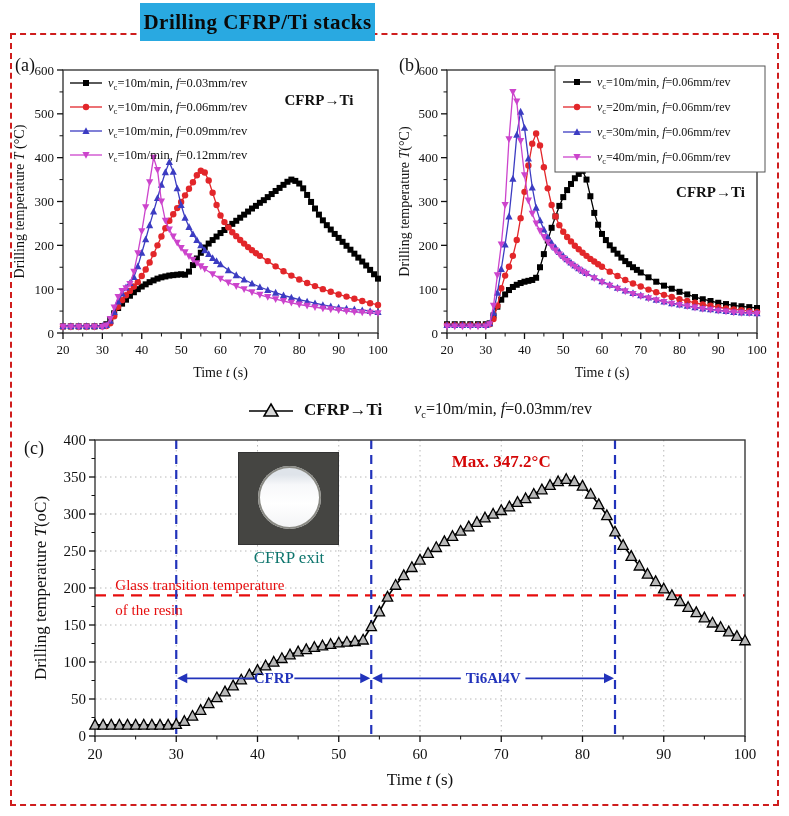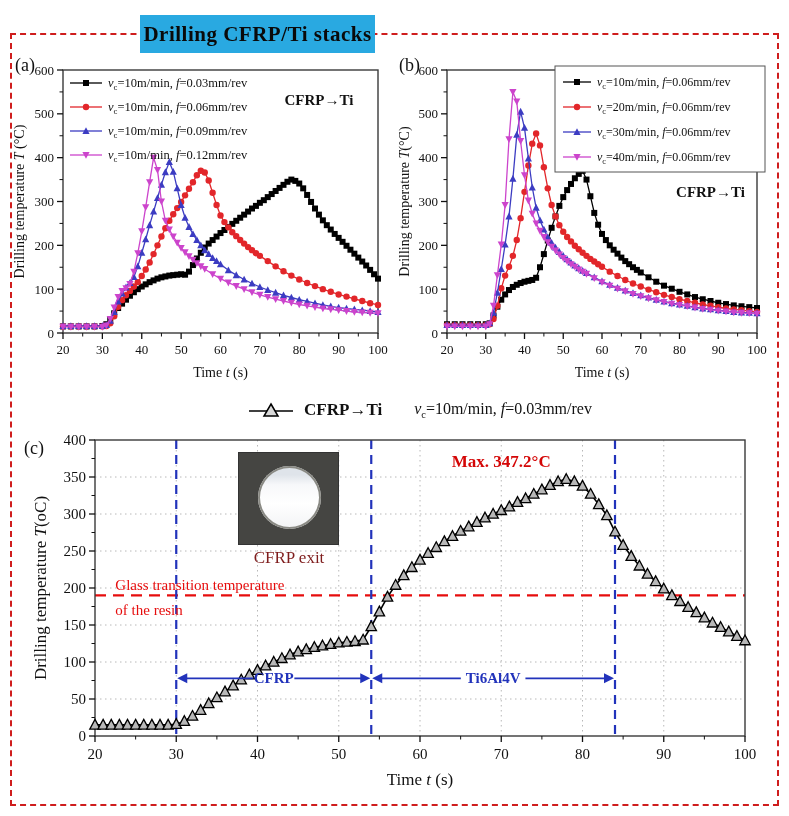--- a/index.html
+++ b/index.html
@@ -1,37 +1,37 @@
 <!DOCTYPE html>
 <html><head>
 <meta charset="utf-8">
 <style>
   html,body{margin:0;padding:0;background:#fff;}
   #fig{position:relative;width:789px;height:816px;background:#fff;overflow:hidden;
        font-family:"Liberation Serif","DejaVu Serif",serif;}
   #red-border{position:absolute;left:10px;top:33px;width:769px;height:773px;
        border:2px dashed #cf1d1d;box-sizing:border-box;}
   #banner{position:absolute;left:140px;top:3px;width:235px;height:38px;
-       background:#29a9e1;display:flex;align-items:center;justify-content:center;margin-top:12px;}
+       background:#29a9e1;display:flex;align-items:center;justify-content:center;}
   #banner .t{font-weight:bold;font-size:21px;color:#0a0a0a;letter-spacing:.5px;}
   .corner{position:absolute;font-size:18px;color:#111;}
   .chart{position:absolute;}
   svg text{font-family:"Liberation Serif","DejaVu Serif",serif;}
   
   #inset{position:absolute;left:238px;top:452px;width:101px;height:93px;
       background:radial-gradient(circle at 30% 30%, #565652 0 2%, transparent 3%),
                  radial-gradient(circle at 70% 60%, #5a5a55 0 2%, transparent 3%),
                  radial-gradient(circle at 45% 80%, #606058 0 2%, transparent 3%),
                  #45454one;
       background-color:#454542;border:1px solid #333;box-sizing:border-box;}
   #inset .hole{position:absolute;left:19px;top:13px;width:63px;height:63px;border-radius:50%;
       background:linear-gradient(180deg,#dfe4ea 0 14%,#f7f8fa 30%,#ffffff 60%,#f2f3f5 100%);
       box-shadow:0 0 0 2px #8a8a84 inset;}
   #inset-caption{position:absolute;left:230px;top:548px;width:118px;text-align:center;
-      font-size:17px;color:#7f1d1d;}
+      font-size:17px;color:#0f766e;}
   #legend-c{position:absolute;left:95px;top:400px;width:650px;display:flex;
       align-items:center;justify-content:center;gap:10px;font-size:16px;color:#111;}
   #legend-c .nm{font-weight:bold;font-size:17px;margin-right:22px;}
   #legend-c sub{font-size:.65em;}
 </style>
 </head>
 <body>
 
 <div id="fig">
   <div id="red-border"></div>

